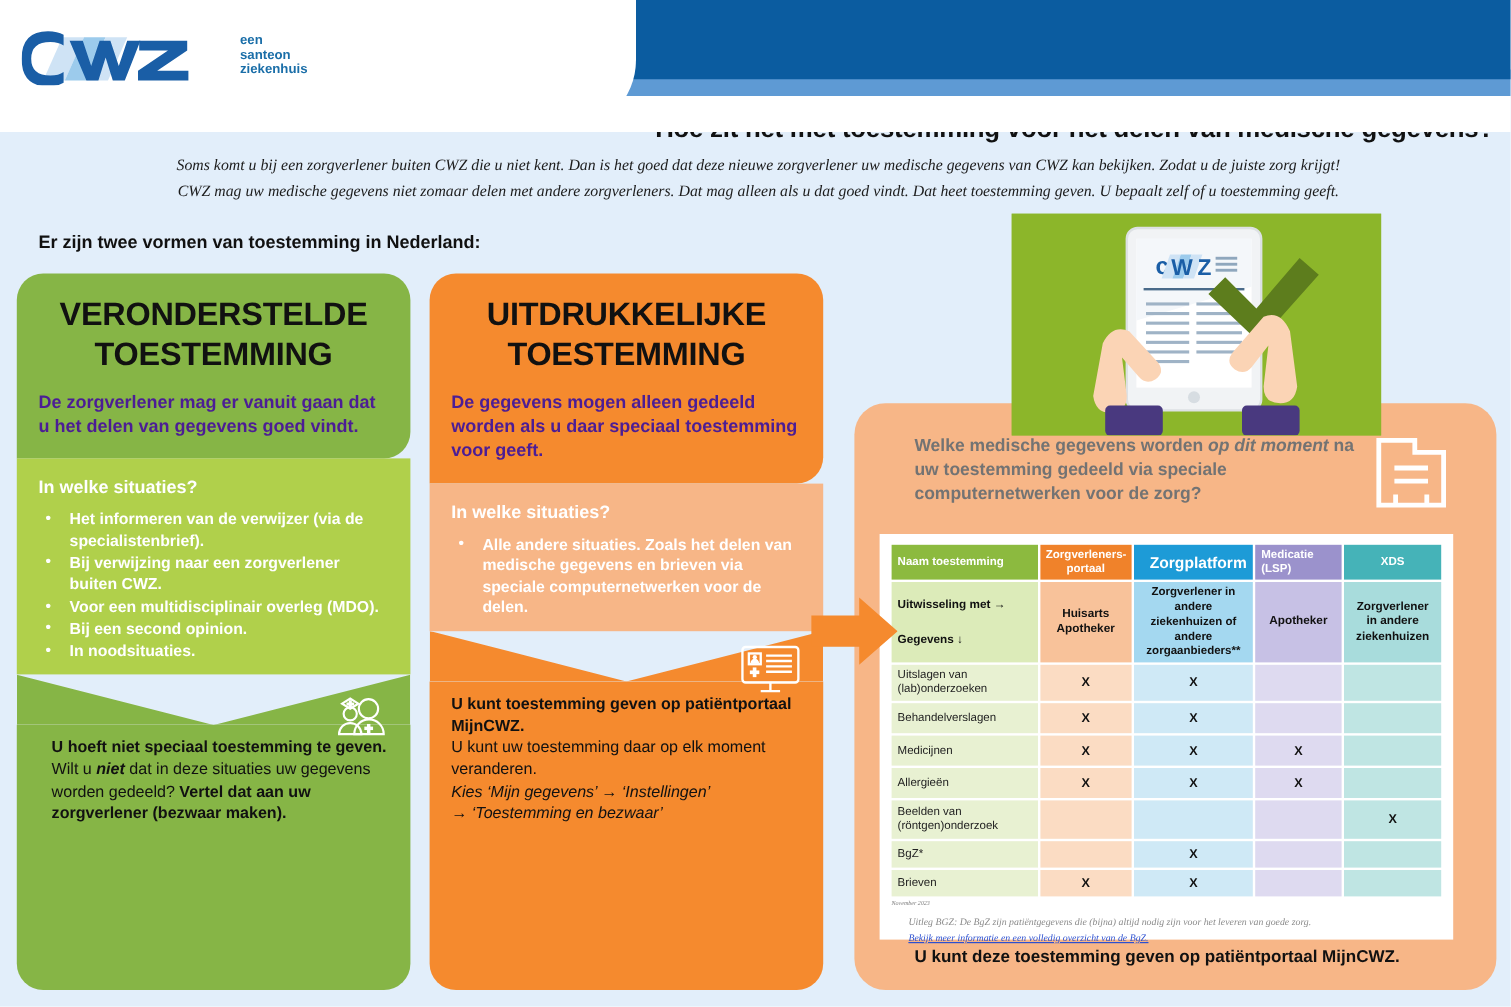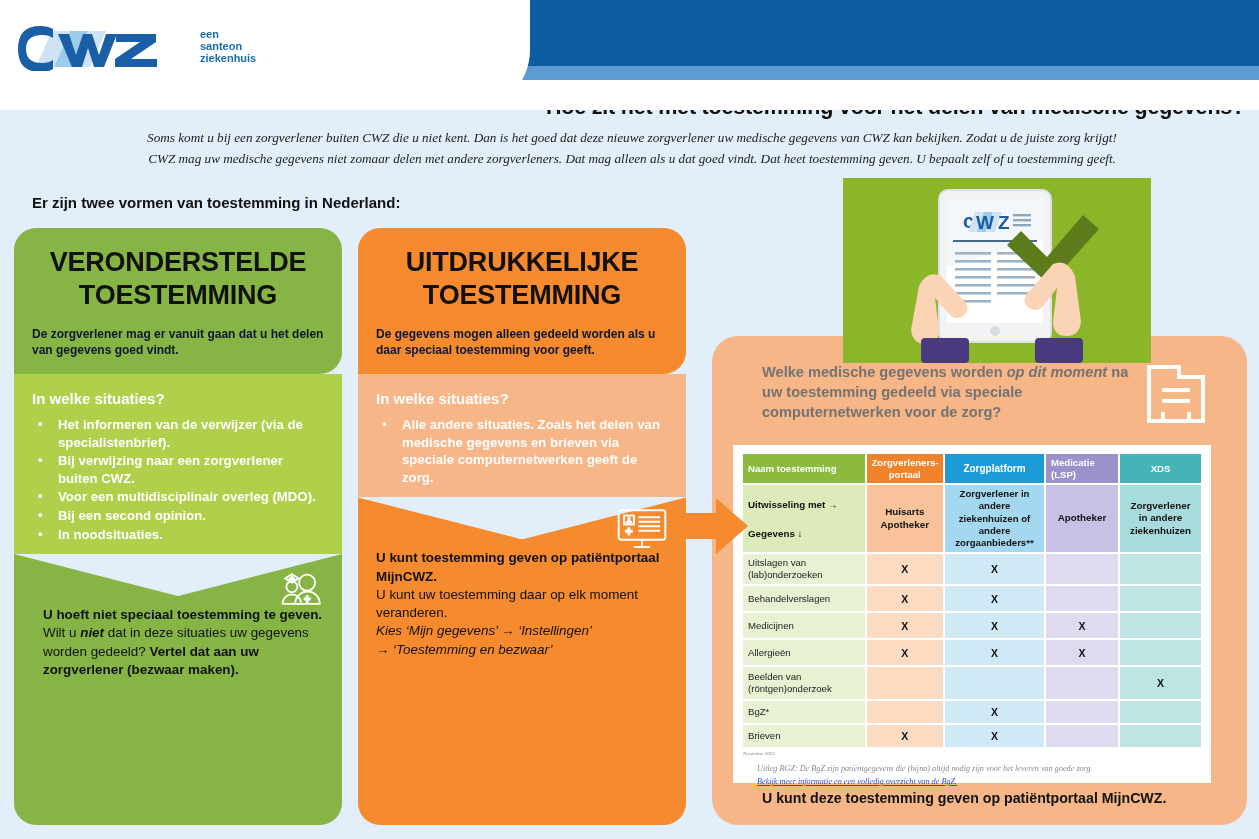--- a/index.html
+++ b/index.html
@@ -40,21 +40,21 @@
 
   
   .col { position: absolute; width: 328px; }
   .col-green { left: 14px; top: 228px; height: 597px; }
   .col-orange { left: 358px; top: 228px; height: 597px; }
 
   .cap { position: relative; width: 100%; padding: 18px 18px 16px; border-radius: 22px 22px 0 0; }
   .cap-green { background: #86b546; }
   .cap-orange { background: #f58a2e; }
   .cap h2 { text-align: center; font-size: 27px; font-weight: bold; color: #111; line-height: 1.22; letter-spacing: -0.2px; }
-  .cap .lead { margin-top: 14px; font-size: 12px; font-weight: bold; color: #0f172a; line-height: 1.35; }
+  .cap .lead { margin-top: 14px; font-size: 15px; font-weight: bold; color: #4c1d95; line-height: 1.35; }
   .cap-round-bl { border-bottom-right-radius: 22px; }
 
   .mid { position: relative; width: 100%; padding: 16px 18px 10px; }
   .mid-green { background: #b0d04b; }
   .mid-orange { background: #f7b687; }
   .mid h3 { font-size: 15px; font-weight: bold; color: #ffffff; margin-bottom: 9px; }
   .mid ul { list-style: none; }
   .mid li { position: relative; padding-left: 26px; font-size: 13.2px; font-weight: bold;
             color: #ffffff; line-height: 1.33; margin-bottom: 1px; }
   .mid li:before { content: "•"; position: absolute; left: 6px; top: -1px; font-size: 13px; }
@@ -85,21 +85,21 @@
              font-weight: bold; color: #737373; line-height: 1.38; }
   .right-q .it { font-style: italic; }
   .doc-icon { position: absolute; left: 1146px; top: 364px; width: 60px; height: 62px; }
 
   .table-card { position: absolute; left: 733px; top: 445px; width: 478px; height: 338px;
                 background: #ffffff; padding: 7px 8px 6px; }
   table.tbl { width: 100%; border-collapse: separate; border-spacing: 2px; table-layout: fixed; }
   table.tbl th, table.tbl td { padding: 3px 5px; vertical-align: middle; }
   .th-name { background: #8cba3f; color: #fff; font-size: 9.6px; font-weight: bold; text-align: left; line-height: 1.25; }
   .th-zvp  { background: #f0822a; color: #fff; font-size: 9.6px; font-weight: bold; text-align: center; line-height: 1.2; }
-  .th-zpl  { background: #1d9bd7; color: #fff; font-size: 10px; font-weight: bold; text-align: center; line-height: 1.2; }
+  .th-zpl  { background: #1d9bd7; color: #fff; font-size: 13px; font-weight: bold; text-align: right; line-height: 1.2; }
   .th-med  { background: #9b92cc; color: #fff; font-size: 9.6px; font-weight: bold; text-align: left; line-height: 1.2; }
   .th-xds  { background: #45b3b8; color: #fff; font-size: 9.6px; font-weight: bold; text-align: center; line-height: 1.2; }
 
   .sub-name { background: #dcebb9; color: #111; font-size: 9.8px; font-weight: bold; text-align: left; }
   .sub-zvp  { background: #f8c29a; color: #111; font-size: 9.8px; font-weight: bold; text-align: center; line-height: 1.3; }
   .sub-zpl  { background: #a4d8f0; color: #111; font-size: 9.6px; font-weight: bold; text-align: center; line-height: 1.28; }
   .sub-med  { background: #c7c1e5; color: #111; font-size: 9.8px; font-weight: bold; text-align: center; line-height: 1.3; }
   .sub-xds  { background: #a8dcdc; color: #111; font-size: 9.8px; font-weight: bold; text-align: center; line-height: 1.3; }
 
   .c-name { background: #e8f1d2; color: #222; font-size: 9.6px; text-align: left; line-height: 1.25; }
@@ -209,21 +209,21 @@
         <h2>
           <span>UITDRUKKELIJKE</span><br>
           <span>TOESTEMMING</span>
         </h2>
         <div class="lead">De gegevens mogen alleen gedeeld worden als u daar speciaal toestemming voor geeft.</div>
       </div>
 
       <div class="mid mid-orange">
         <h3>In welke situaties?</h3>
         <ul>
-          <li>Alle andere situaties. Zoals het delen van medische gegevens en brieven via speciale computernetwerken geeft de zorg.</li>
+          <li>Alle andere situaties. Zoals het delen van medische gegevens en brieven via speciale computernetwerken voor de delen.</li>
         </ul>
       </div>
 
       <div class="chevron">
         <div class="chevron-inner chev-orange"></div>
       </div>
 
       <div class="foot foot-orange" style="position:relative;">
         <svg class="panel-icon" style="top:-32px; width:52px; height:44px;" viewBox="0 0 58 48">
           <g fill="none" stroke="#ffffff" stroke-width="2.2">

